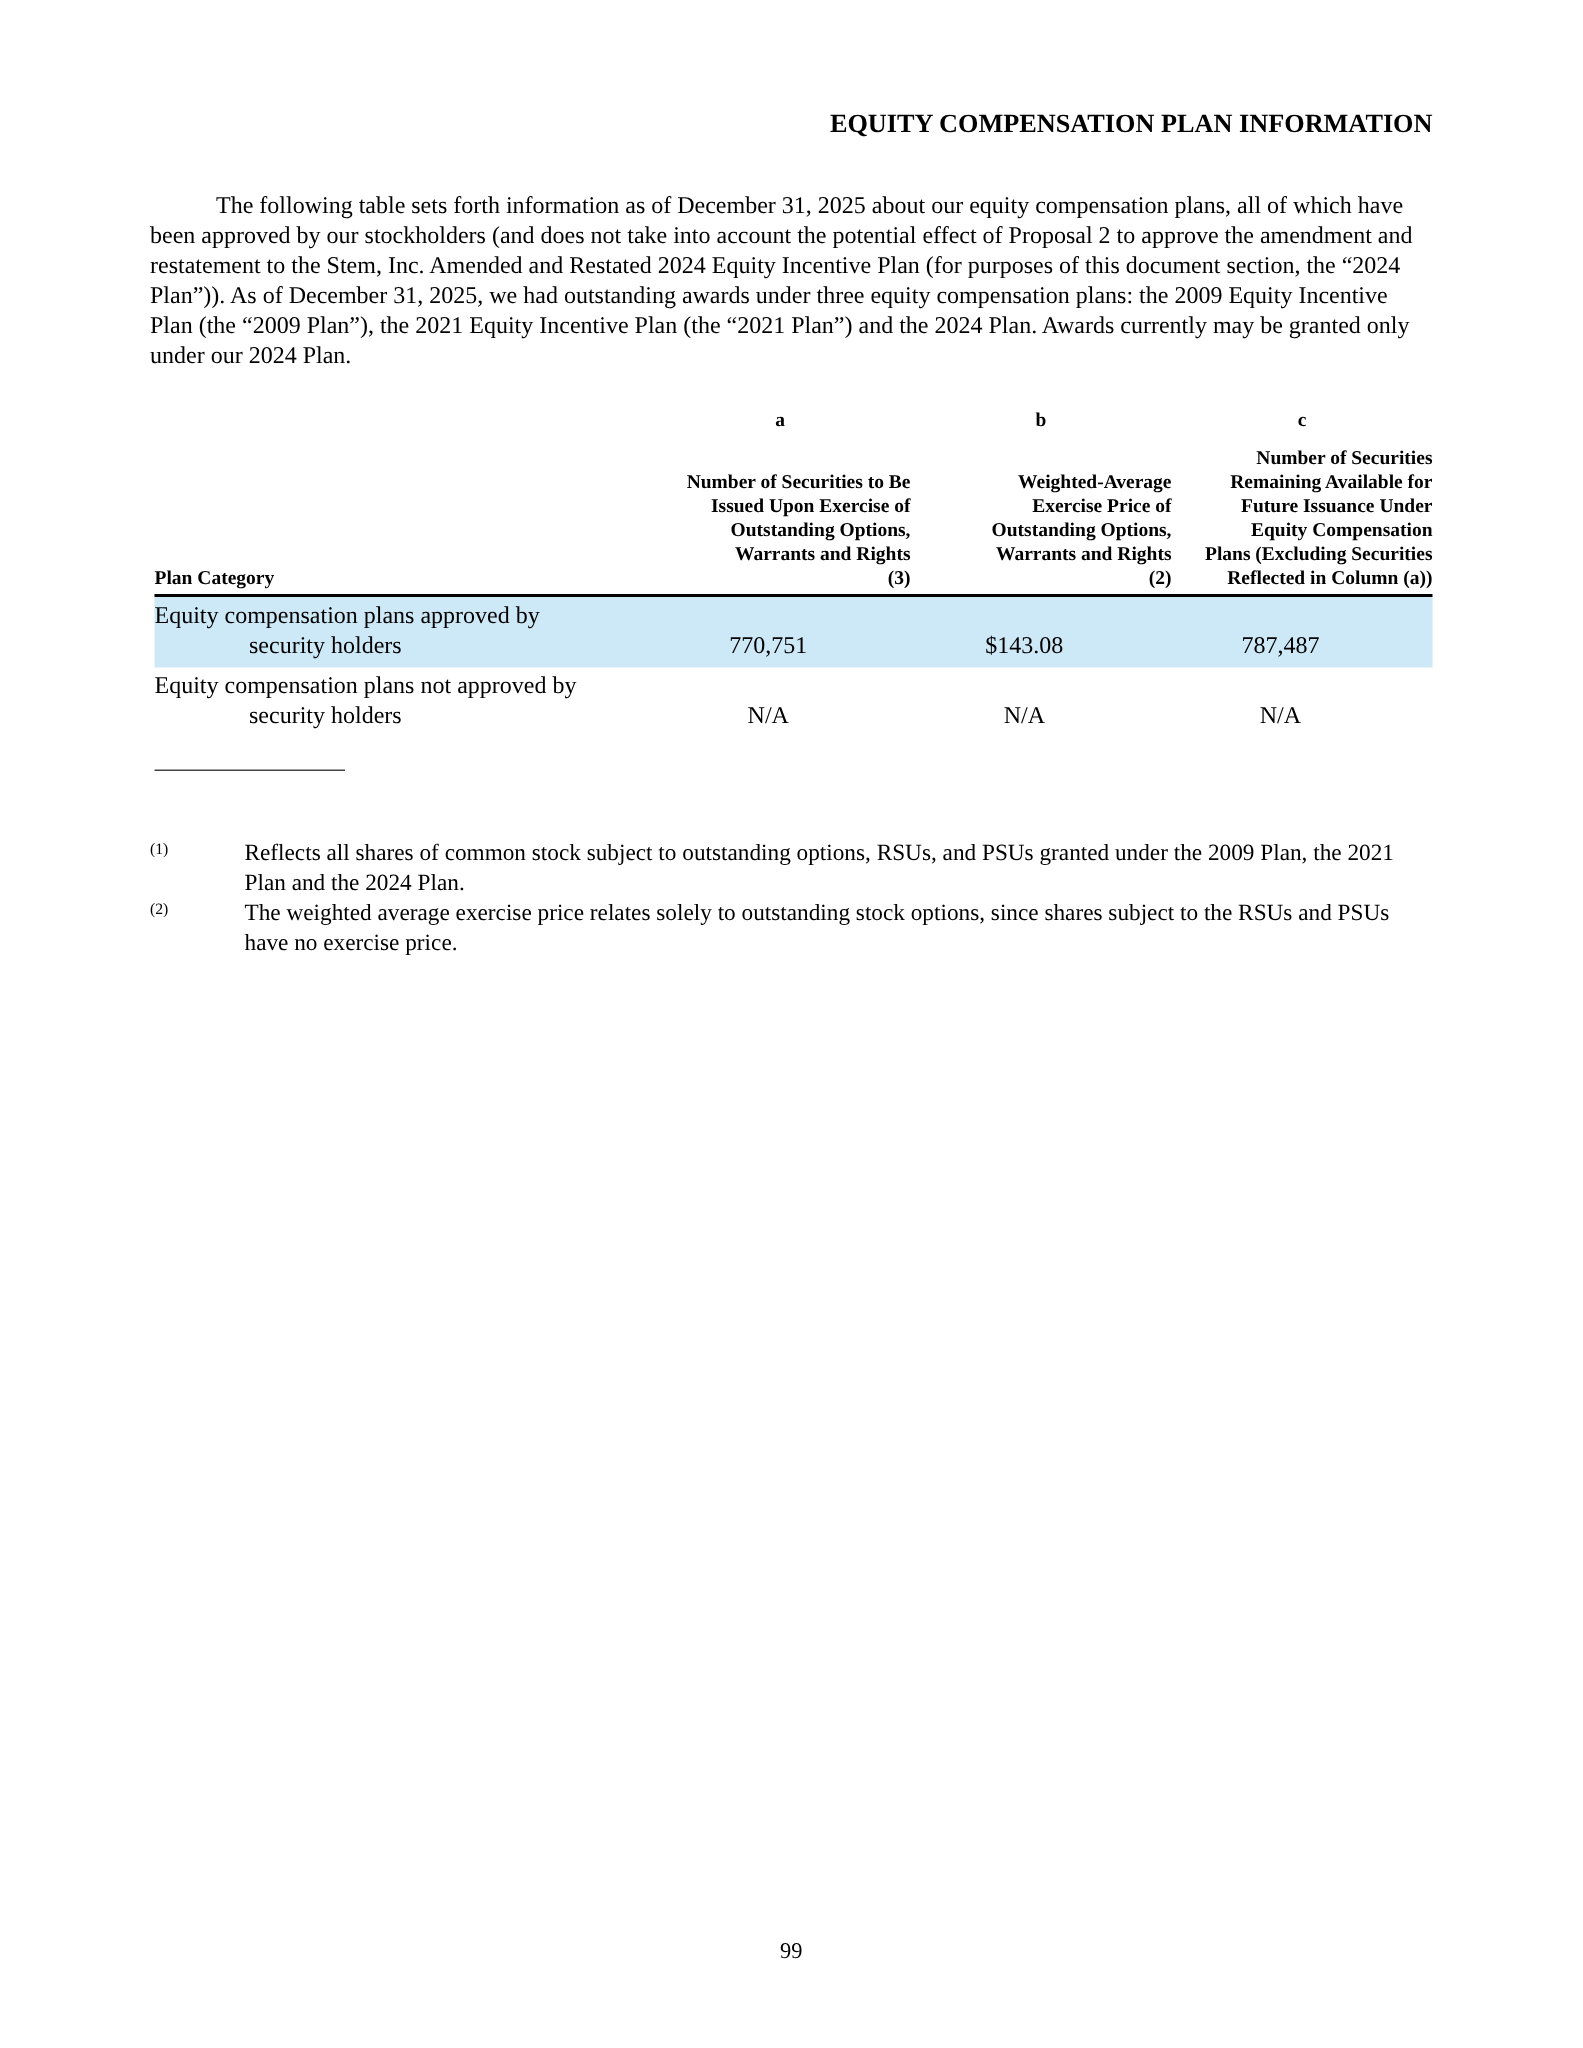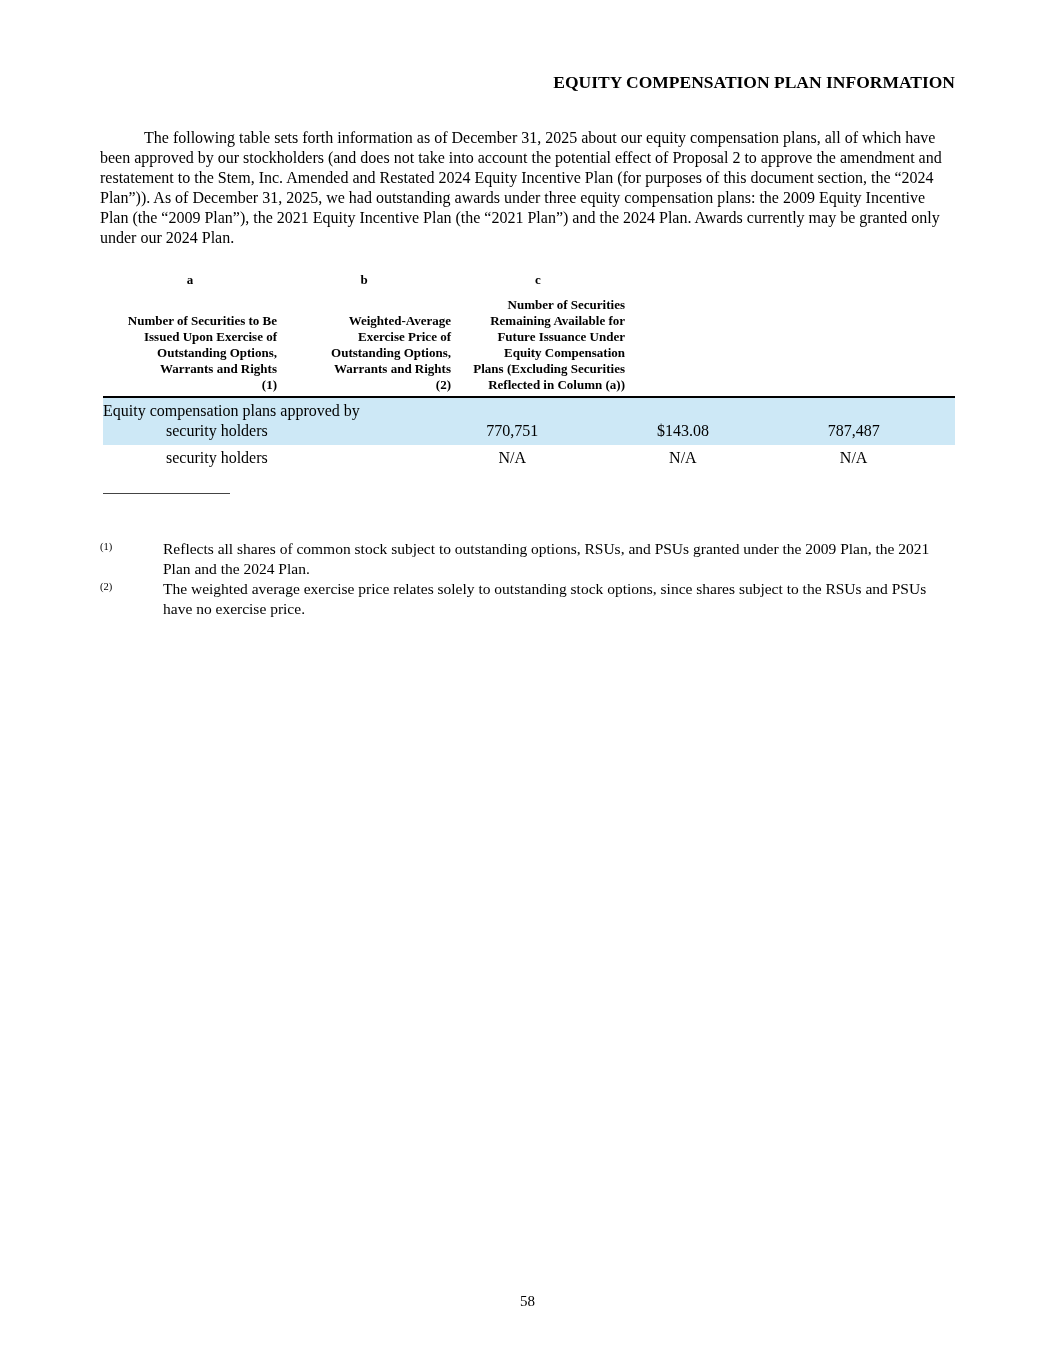--- a/index.html
+++ b/index.html
@@ -124,28 +124,29 @@
 
 <div class="page">
 
   <div class="doc-title">EQUITY COMPENSATION PLAN INFORMATION</div>
 
   <p class="intro">The following table sets forth information as of December 31, 2025 about our equity compensation plans, all of which have been approved by our stockholders (and does not take into account the potential effect of Proposal 2 to approve the amendment and restatement to the Stem, Inc. Amended and Restated 2024 Equity Incentive Plan (for purposes of this document section, the “2024 Plan”)). As of December 31, 2025, we had outstanding awards under three equity compensation plans: the 2009 Equity Incentive Plan (the “2009 Plan”), the 2021 Equity Incentive Plan (the “2021 Plan”) and the 2024 Plan. Awards currently may be granted only under our 2024 Plan.</p>
 
   <div class="eq-table">
 
     <div class="thead">
+      <div class="cat-head">Plan Category</div>
 
       <div class="col-head">
         <div class="col-letter">a</div>
         <div class="col-head-text">Number of Securities to Be
 Issued Upon Exercise of
 Outstanding Options,
 Warrants and Rights
-(1)</div>
+(3)</div>
       </div>
 
       <div class="col-head">
         <div class="col-letter">b</div>
         <div class="col-head-text">Weighted-Average
 Exercise Price of
 Outstanding Options,
 Warrants and Rights
 (2)</div>
       </div>
@@ -168,20 +169,21 @@
         <div>Equity compensation plans approved by</div>
         <div class="cat-line2">security holders</div>
       </div>
       <div class="val-cell">770,751</div>
       <div class="val-cell">$143.08</div>
       <div class="val-cell">787,487</div>
     </div>
 
     <div class="trow">
       <div class="cat-cell">
+        <div>Equity compensation plans not approved by</div>
         <div class="cat-line2">security holders</div>
       </div>
       <div class="val-cell">N/A</div>
       <div class="val-cell">N/A</div>
       <div class="val-cell">N/A</div>
     </div>
 
   </div>
 
   <div class="fn-sep"></div>
@@ -190,15 +192,15 @@
     <div class="footnote">
       <span class="fn-marker">(1)</span>
       <span class="fn-text">Reflects all shares of common stock subject to outstanding options, RSUs, and PSUs granted under the 2009 Plan, the 2021 Plan and the 2024 Plan.</span>
     </div>
     <div class="footnote">
       <span class="fn-marker">(2)</span>
       <span class="fn-text">The weighted average exercise price relates solely to outstanding stock options, since shares subject to the RSUs and PSUs have no exercise price.</span>
     </div>
   </div>
 
-  <div class="page-number">58</div>
+  <div class="page-number">99</div>
 
 </div>
 
 </body></html>

